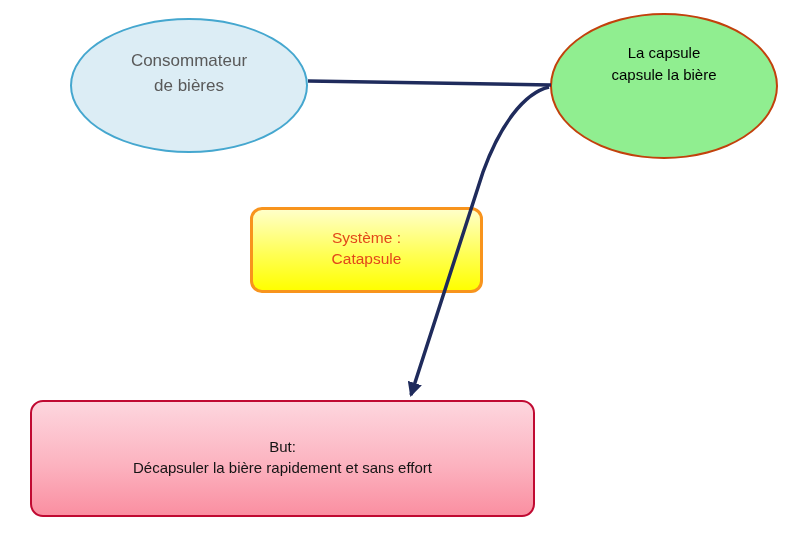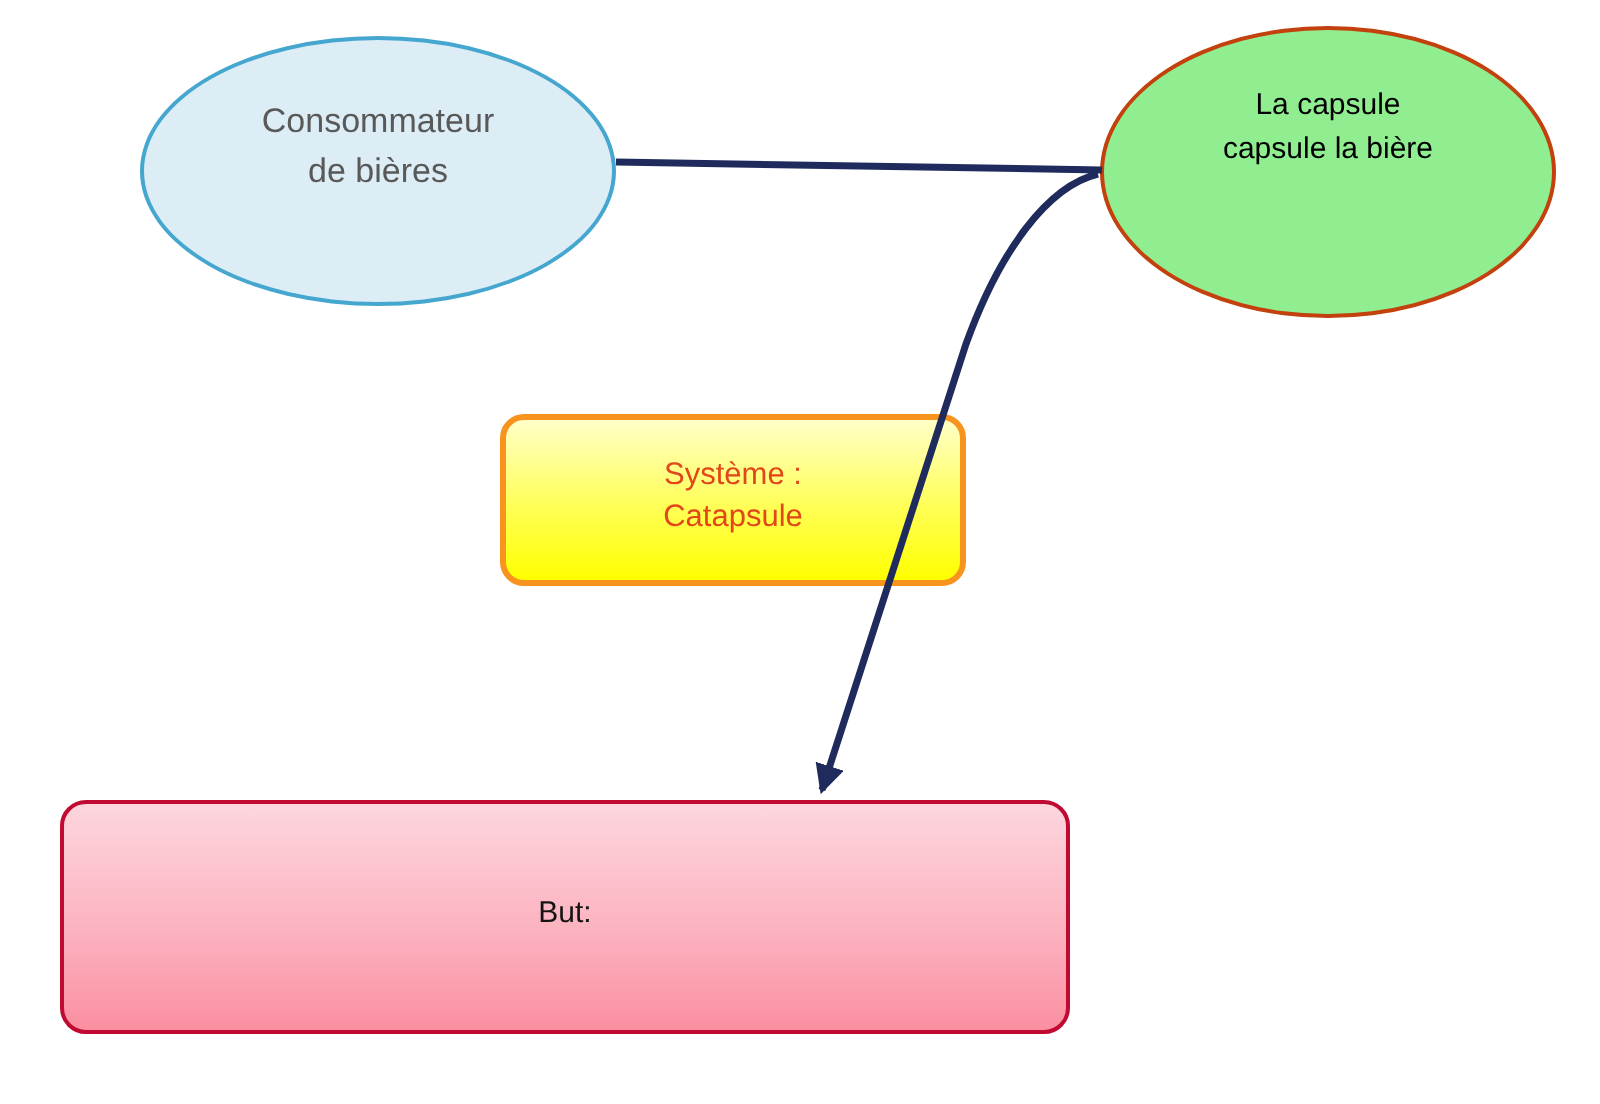--- a/index.html
+++ b/index.html
@@ -97,20 +97,21 @@
     <span class="line">capsule la bière</span>
   </div>
 
   <div class="node box-system">
     <span class="line">Système :</span>
     <span class="line">Catapsule</span>
   </div>
 
   <div class="node box-goal">
     <span class="line">But:</span>
+    <span class="line">Décapsuler la bière rapidement et sans effort</span>
   </div>
 
   <svg class="connector-layer" viewBox="0 0 800 552" xmlns="http://www.w3.org/2000/svg">
     <defs>
       <marker id="arrowhead" viewBox="0 0 10 10" refX="8.5" refY="5" markerWidth="4.2" markerHeight="4.2" orient="auto" markerUnits="strokeWidth">
         <path d="M 0 0 L 10 5 L 0 10 z" fill="#1f2b5c"></path>
       </marker>
     </defs>
     <path d="M 308 81 L 551 85" fill="none" stroke-width="3.5" stroke="#1f2b5c"></path>
     <path d="M 549 87 C 524 93, 500 125, 483 172 L 411 395" fill="none" stroke-width="3.5" marker-end="url(#arrowhead)" stroke="#1f2b5c"></path>

